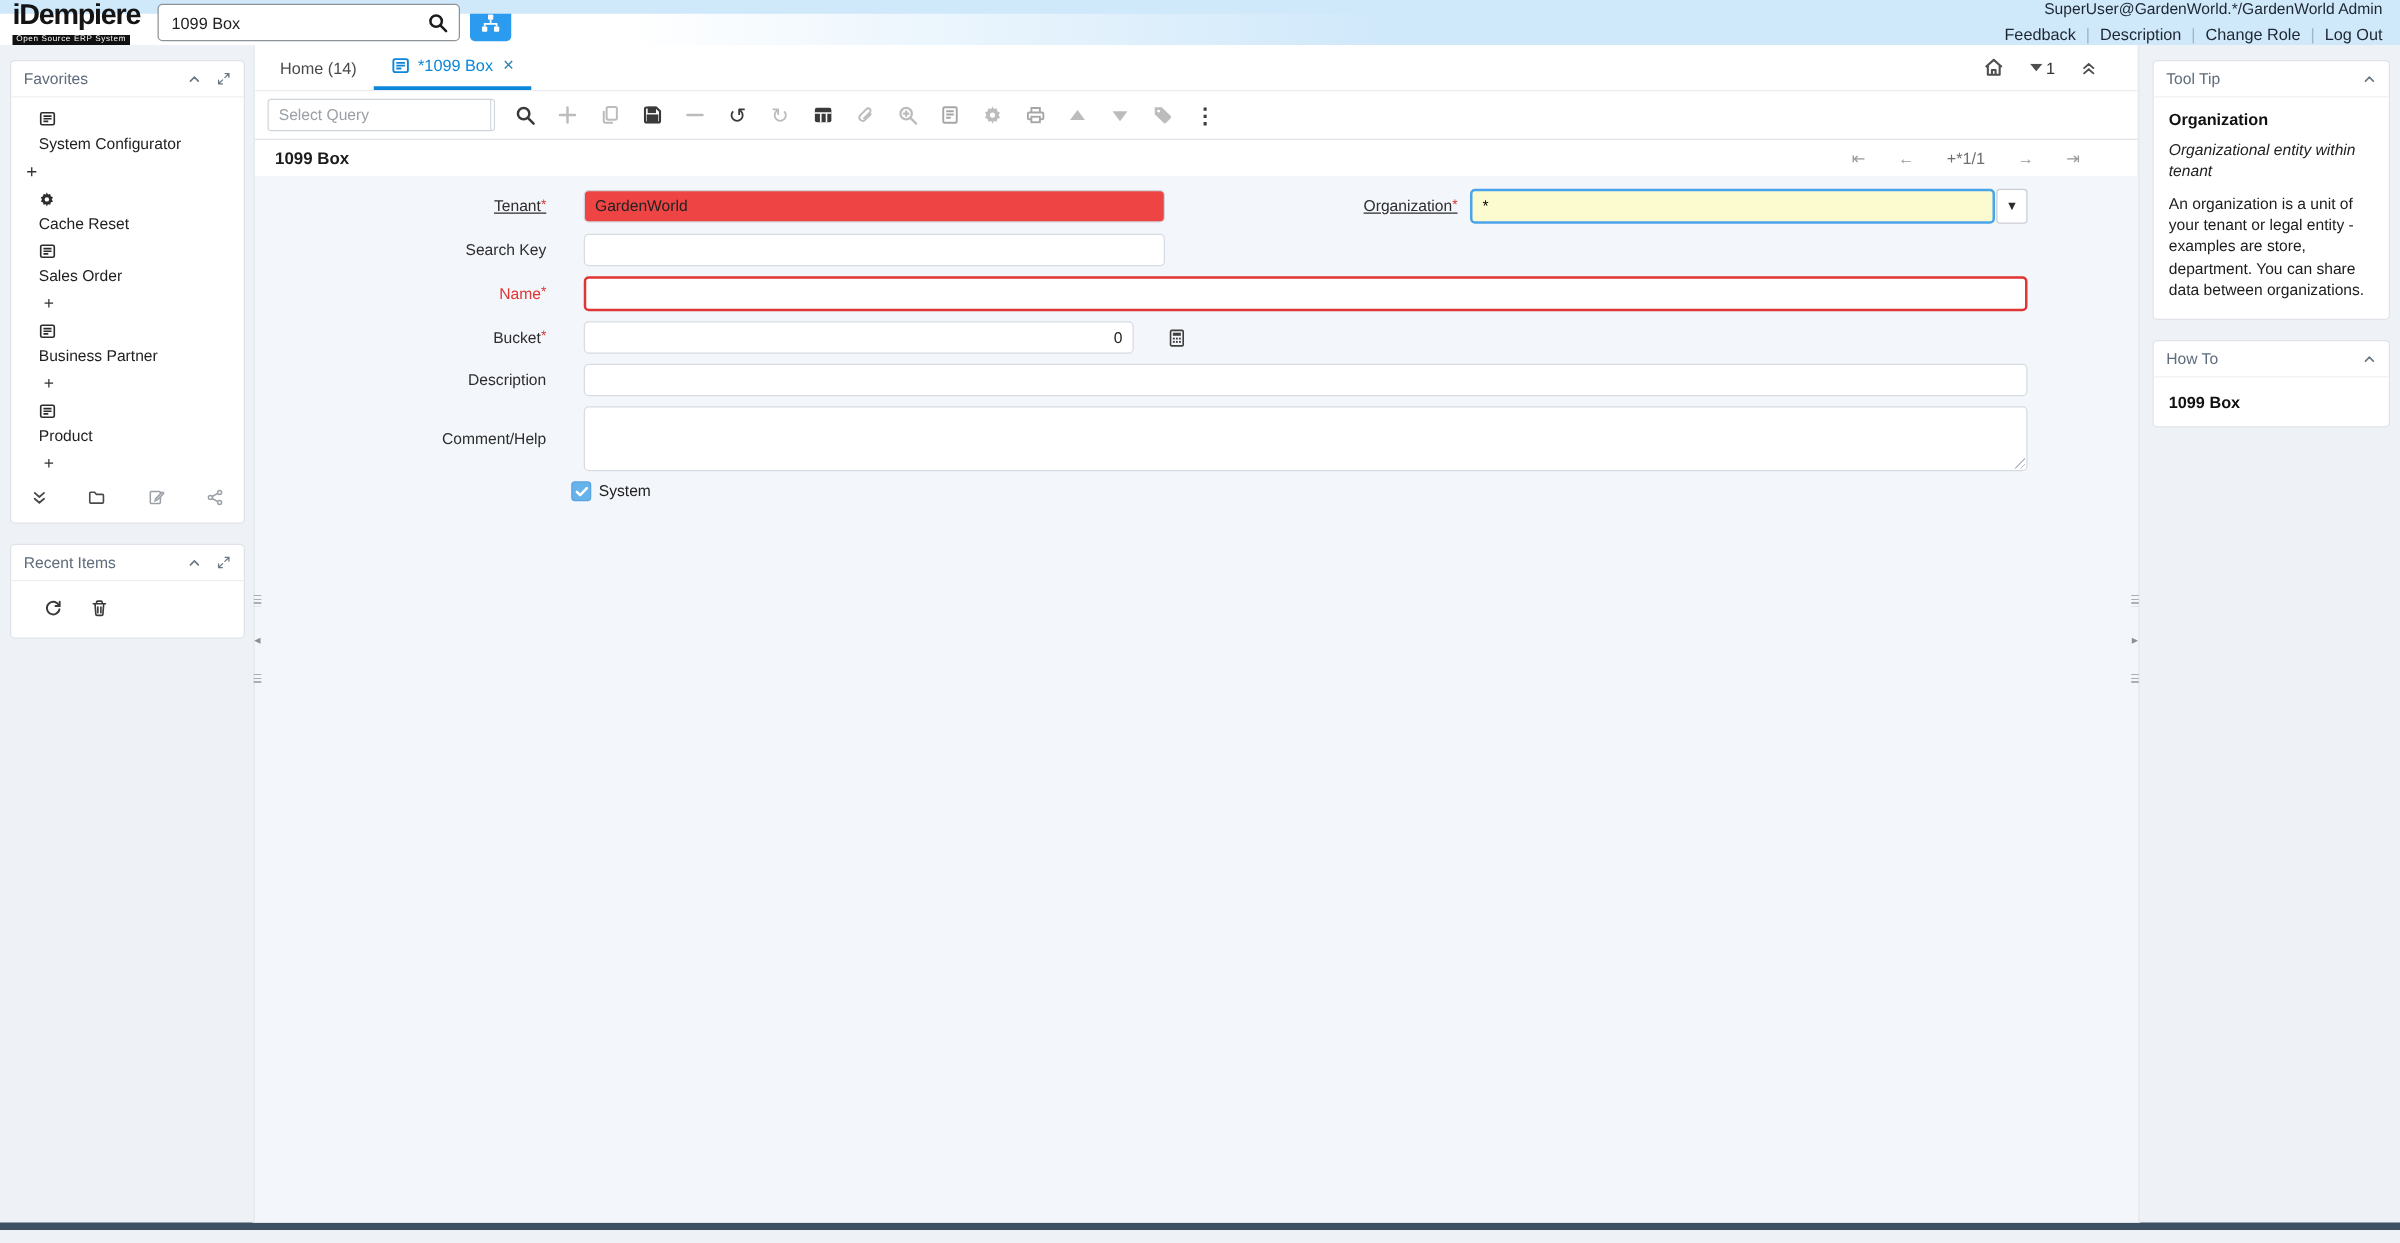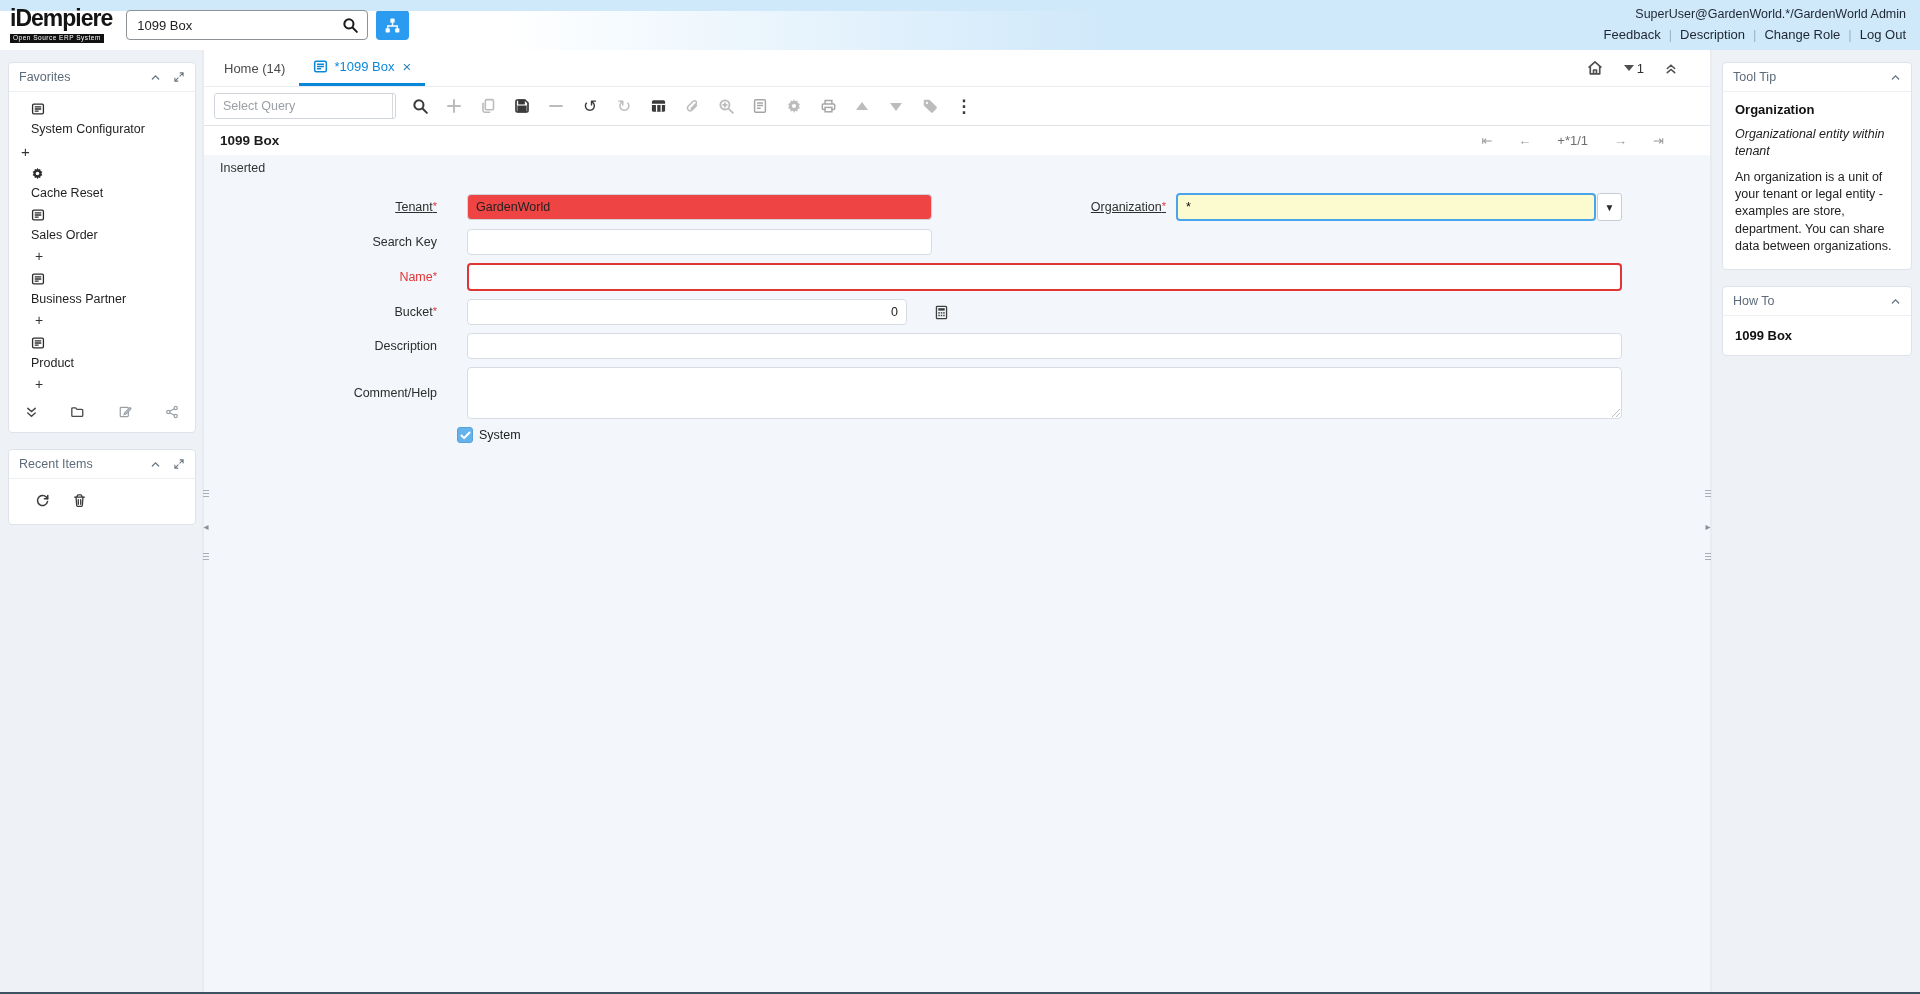--- a/index.html
+++ b/index.html
@@ -1,19 +1,19 @@
 <!DOCTYPE html>
 <html><head>
 <meta charset="utf-8">
 <style>
   * { margin:0; padding:0; box-sizing:border-box; }
   html,body { width:1920px; height:994px; font-family:"Liberation Sans",sans-serif; font-size:12.5px; color:#222; background:#eef1f5; overflow:hidden; }
 
   
-  .header { position:relative; height:50px; background:linear-gradient(to right,#ffffff 0%,#ffffff 26%,#cfe8fa 58%,#cfe8fa 100%); display:flex; align-items:center; padding:0 14px 0 10px; }
+  .header { position:relative; height:36px; background:linear-gradient(to right,#ffffff 0%,#ffffff 26%,#cfe8fa 58%,#cfe8fa 100%); display:flex; align-items:center; padding:0 14px 0 10px; }
   .header::before { content:""; position:absolute; top:0; left:0; right:0; height:11px; background:#cfe8fa; }
   .logo { position:relative; margin-right:14px; line-height:1; }
   .logo-title { font-size:23px; font-weight:bold; letter-spacing:-1px; color:#141414; }
   .logo-sub { display:inline-block; background:#111; color:#fff; font-size:6.5px; padding:1px 3px; letter-spacing:.5px; margin-top:-2px; }
   .hsearch { position:relative; width:242px; height:30px; background:#fff; border:1px solid #8d9297; border-radius:4px; display:flex; align-items:center; padding:0 8px 0 10px; }
   .hsearch input { flex:1; border:none; outline:none; font-size:13px; font-family:inherit; color:#222; background:transparent; }
   .hsearch .ic { color:#1c1c1c; }
   .sitemap-btn { width:33px; height:30px; margin-left:8px; background:#2b9bf0; border:none; border-radius:4px; display:flex; align-items:center; justify-content:center; cursor:pointer; }
   .user-block { margin-left:auto; text-align:right; line-height:1.55; position:relative; }
   .user-name { font-size:12.5px; color:#1d2733; }
@@ -424,21 +424,20 @@
       <span class="rec-nav">
         <span class="ic">⇤</span>
         <span class="ic">←</span>
         <span class="pos">+*1/1</span>
         <span class="ic">→</span>
         <span class="ic">⇥</span>
       </span>
     </div>
 
     <div class="detail">
-      <div class="status-row">Inserted</div>
 
       <div class="form">
 
         <div class="f-row">
           <span class="f-label link"><span>Tenant</span><span class="req">*</span></span>
           <input class="inp ro w465" readonly="" value="GardenWorld" style="">
           <span class="org-group">
             <span class="f-label link org-label"><span>Organization</span><span class="req">*</span></span>
             <input class="org-field" value="*" style="">
             <span class="dd-btn">▼</span>

